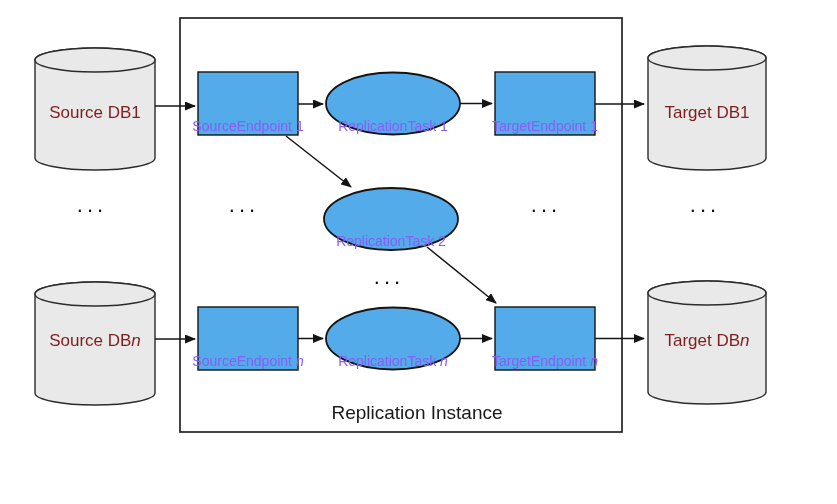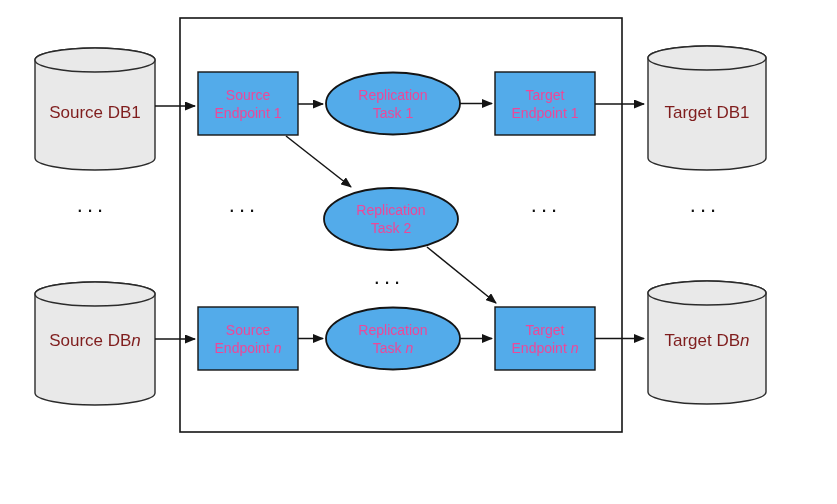--- a/index.html
+++ b/index.html
@@ -6,22 +6,22 @@
   .canvas{
     position:relative;width:837px;height:504px;background:#ffffff;
     font-family:"Liberation Sans",sans-serif;color:#1a1a1a;overflow:hidden;
   }
   .canvas svg{position:absolute;left:0;top:0;}
   .db-label{
     position:absolute;display:flex;align-items:center;justify-content:center;
     font-size:17px;line-height:20px;height:20px;color:#7f1d1d;white-space:pre;
   }
   .shape-label{
-    position:absolute;display:flex;flex-direction:column;align-items:center;justify-content:center;
-    color:#ec4899;font-size:14px;line-height:18px;text-align:center;white-space:pre;
+    position:absolute;display:flex;flex-direction:row;align-items:flex-end;justify-content:center;
+    color:#8b5cf6;font-size:14px;line-height:18px;text-align:center;white-space:pre;
   }
   .instance-label{
     position:absolute;left:417px;top:402px;transform:translateX(-50%);
     font-size:19px;line-height:22px;color:#1a1a1a;white-space:pre;
   }
   .dots{
     position:absolute;transform:translateX(-50%);
     font-size:22px;line-height:22px;letter-spacing:4px;color:#111111;white-space:pre;
   }
   .it{font-style:italic;}
@@ -116,20 +116,21 @@
   </div>
   <div class="shape-label" style="left:324px;top:188px;width:134px;height:62px;">
     <div><span>Replication</span></div>
     <div><span>Task</span> <span>2</span></div>
   </div>
   <div class="shape-label" style="left:326px;top:307px;width:134px;height:63px;">
     <div><span>Replication</span></div>
     <div><span>Task</span> <span class="it">n</span></div>
   </div>
 
+  <div class="instance-label">Replication Instance</div>
 
   <span class="dots" style="left:92px;top:194px;">...</span>
   <span class="dots" style="left:244px;top:194px;">...</span>
   <span class="dots" style="left:546px;top:194px;">...</span>
   <span class="dots" style="left:705px;top:194px;">...</span>
   <span class="dots" style="left:389px;top:266px;">...</span>
 
 </div>
 
 </body></html>

